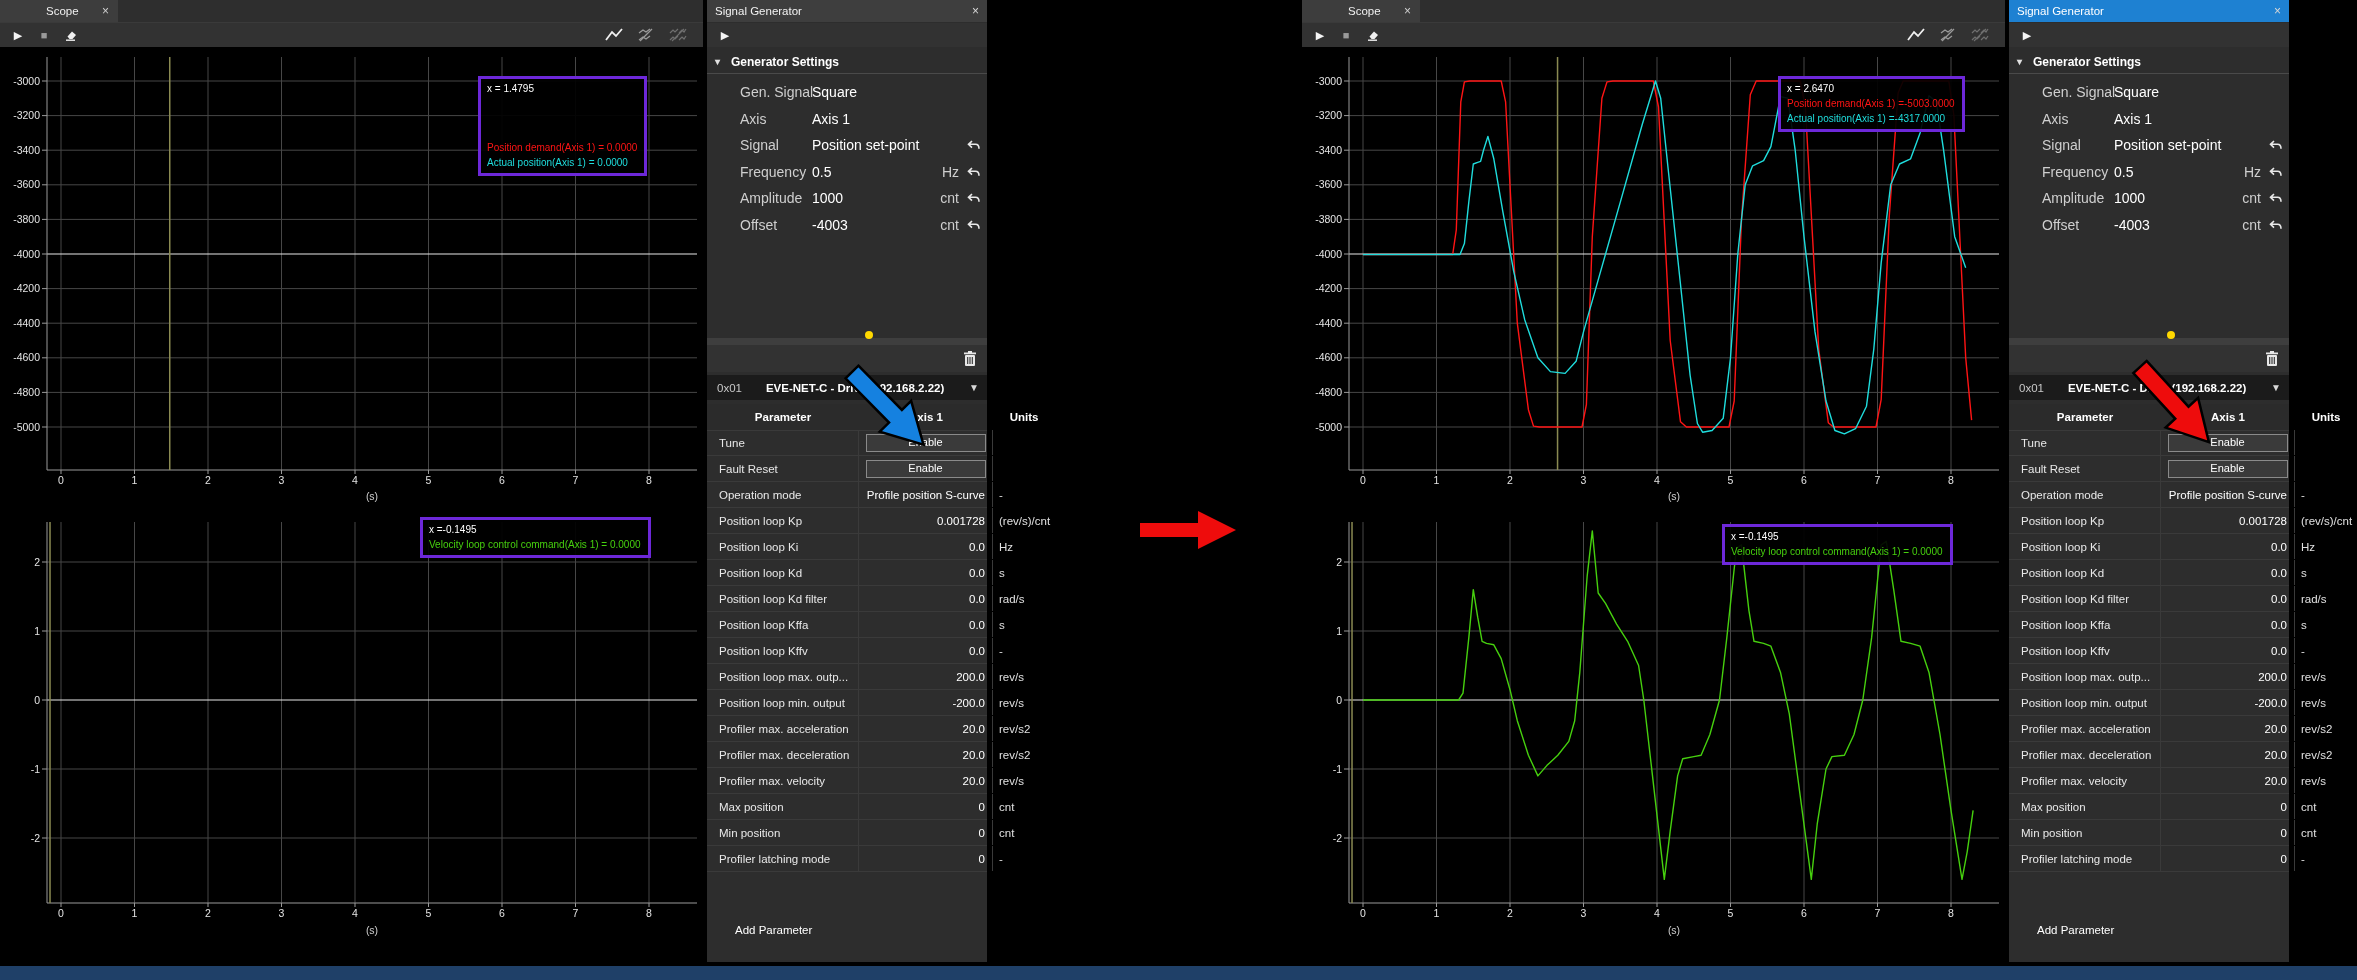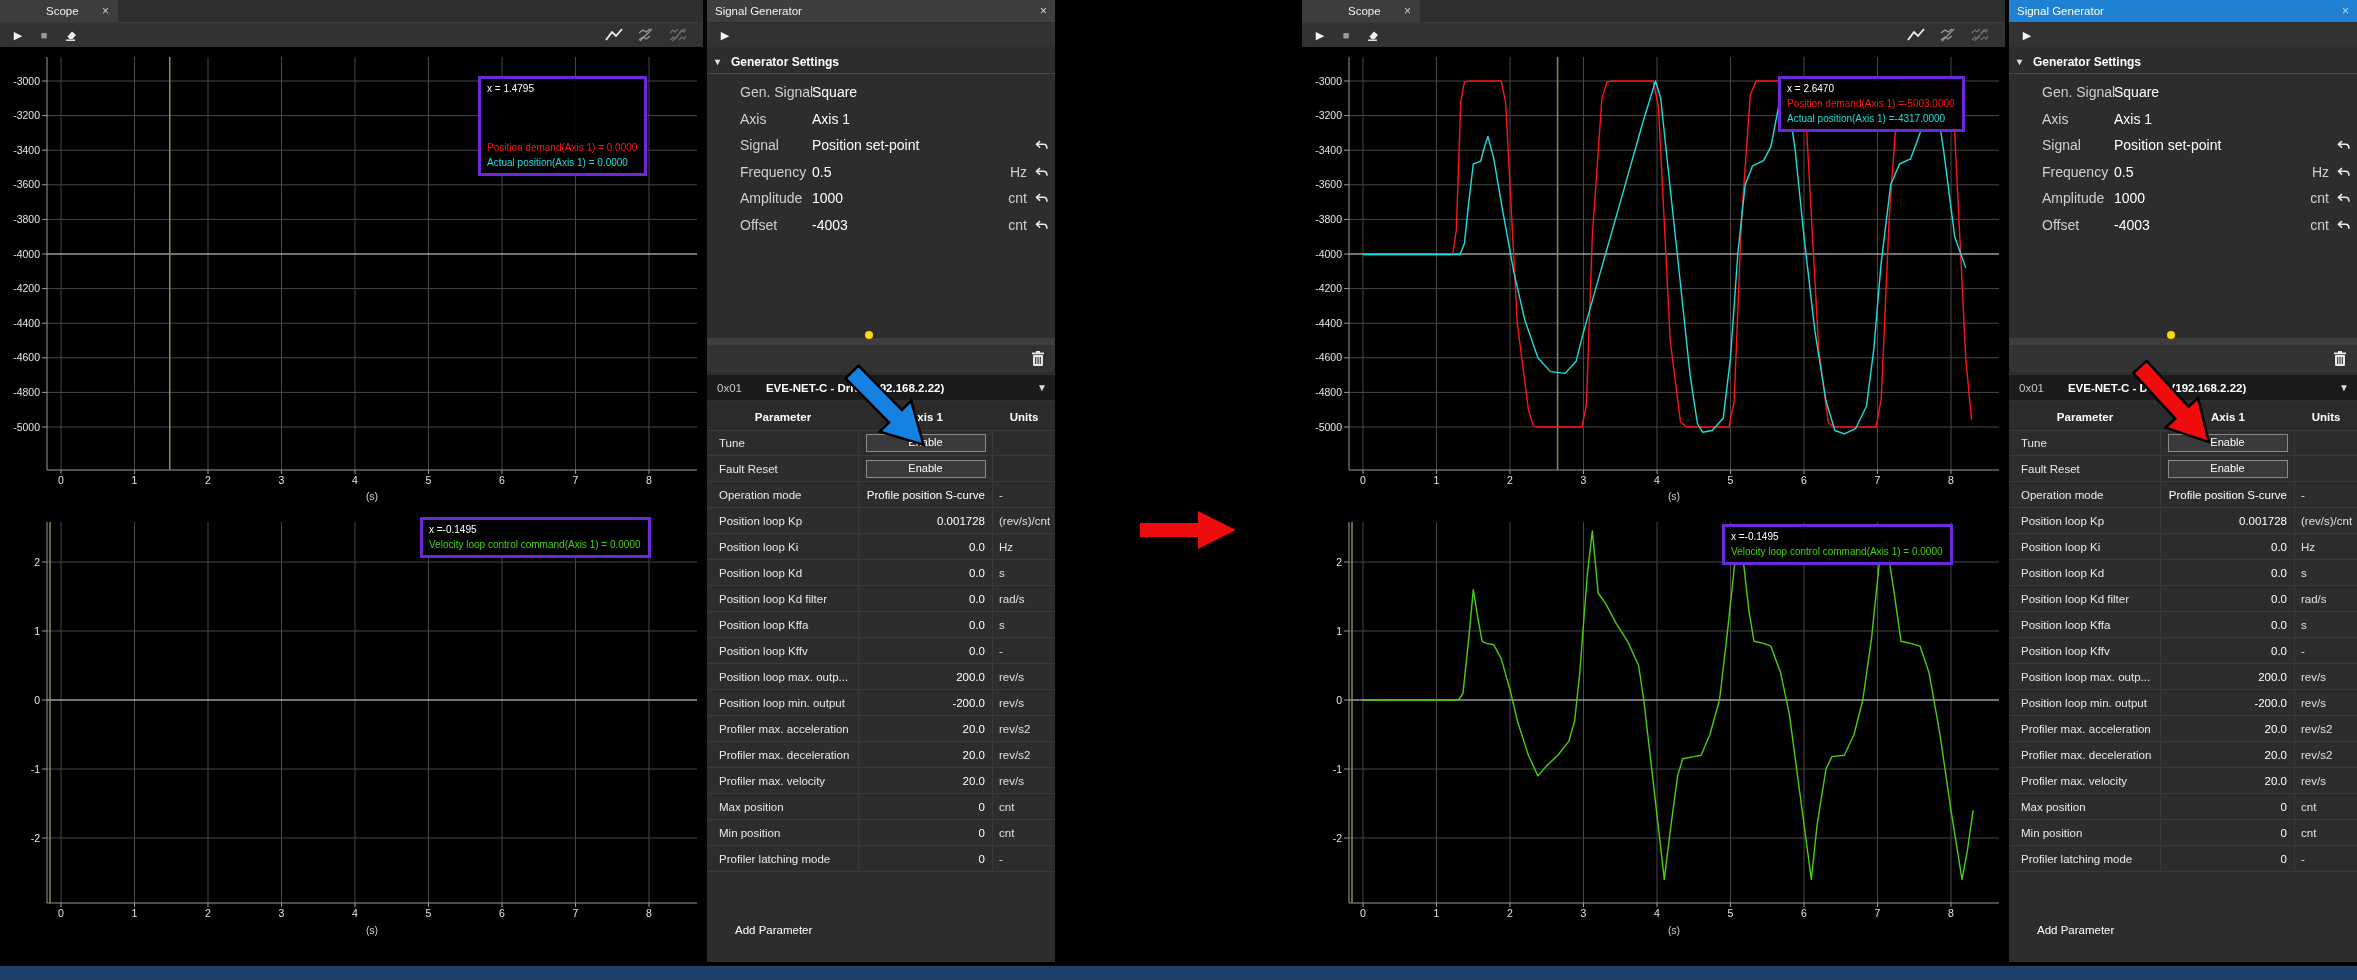--- a/index.html
+++ b/index.html
@@ -18,21 +18,21 @@
   .tb-play{left:8px;color:#f5f5f5;font-size:11px;}
   .tb-stop{left:34px;color:#9a9a9a;font-size:11px;}
   .tb-erase{left:60px;}
   .tb-sig1{left:604px;} .tb-sig2{left:636px;} .tb-sig3{left:668px;}
   .chart-area{position:absolute;top:0;left:0;width:703px;height:962px;}
   .chart-svg{position:absolute;left:0;}
   .chart-svg text{font-family:"Liberation Sans",sans-serif;}
   .chart-tooltip{position:absolute;background:rgba(0,0,0,.92);border:3px solid #6d28d9;
        padding:2px 7px 3px 6px;font-size:10px;line-height:15px;white-space:nowrap;z-index:5;}
   
-  .side-panel{position:absolute;left:707px;top:0;width:348px;height:962px;background:#2d2d2d;}
+  .side-panel{position:absolute;left:707px;top:0;width:280px;height:962px;background:#2d2d2d;}
   .panel-title{position:absolute;left:0;right:0;height:22px;background:#3e3e3e;color:#f2f2f2;
        font-size:11.5px;display:flex;align-items:center;padding:0 8px;box-sizing:border-box;}
   .panel-title.active{background:#1e81d2;color:#fff;}
   .panel-close{margin-left:auto;color:#d8d8d8;font-size:12px;}
   .panel-toolbar{position:absolute;left:0;right:0;top:23px;height:24px;background:#323232;}
   .sg-panel{position:absolute;top:0;left:0;right:0;height:318px;background:#2d2d2d;}
   .sg-panel .panel-title{top:0;}
   .section-header{position:absolute;top:50px;left:0;right:0;height:23px;display:flex;align-items:center;
        color:#fff;font-weight:bold;font-size:12px;border-bottom:1px solid #4a4a4a;}
   .section-caret{width:10px;margin:0 6px 0 8px;color:#e0e0e0;font-size:10px;}

